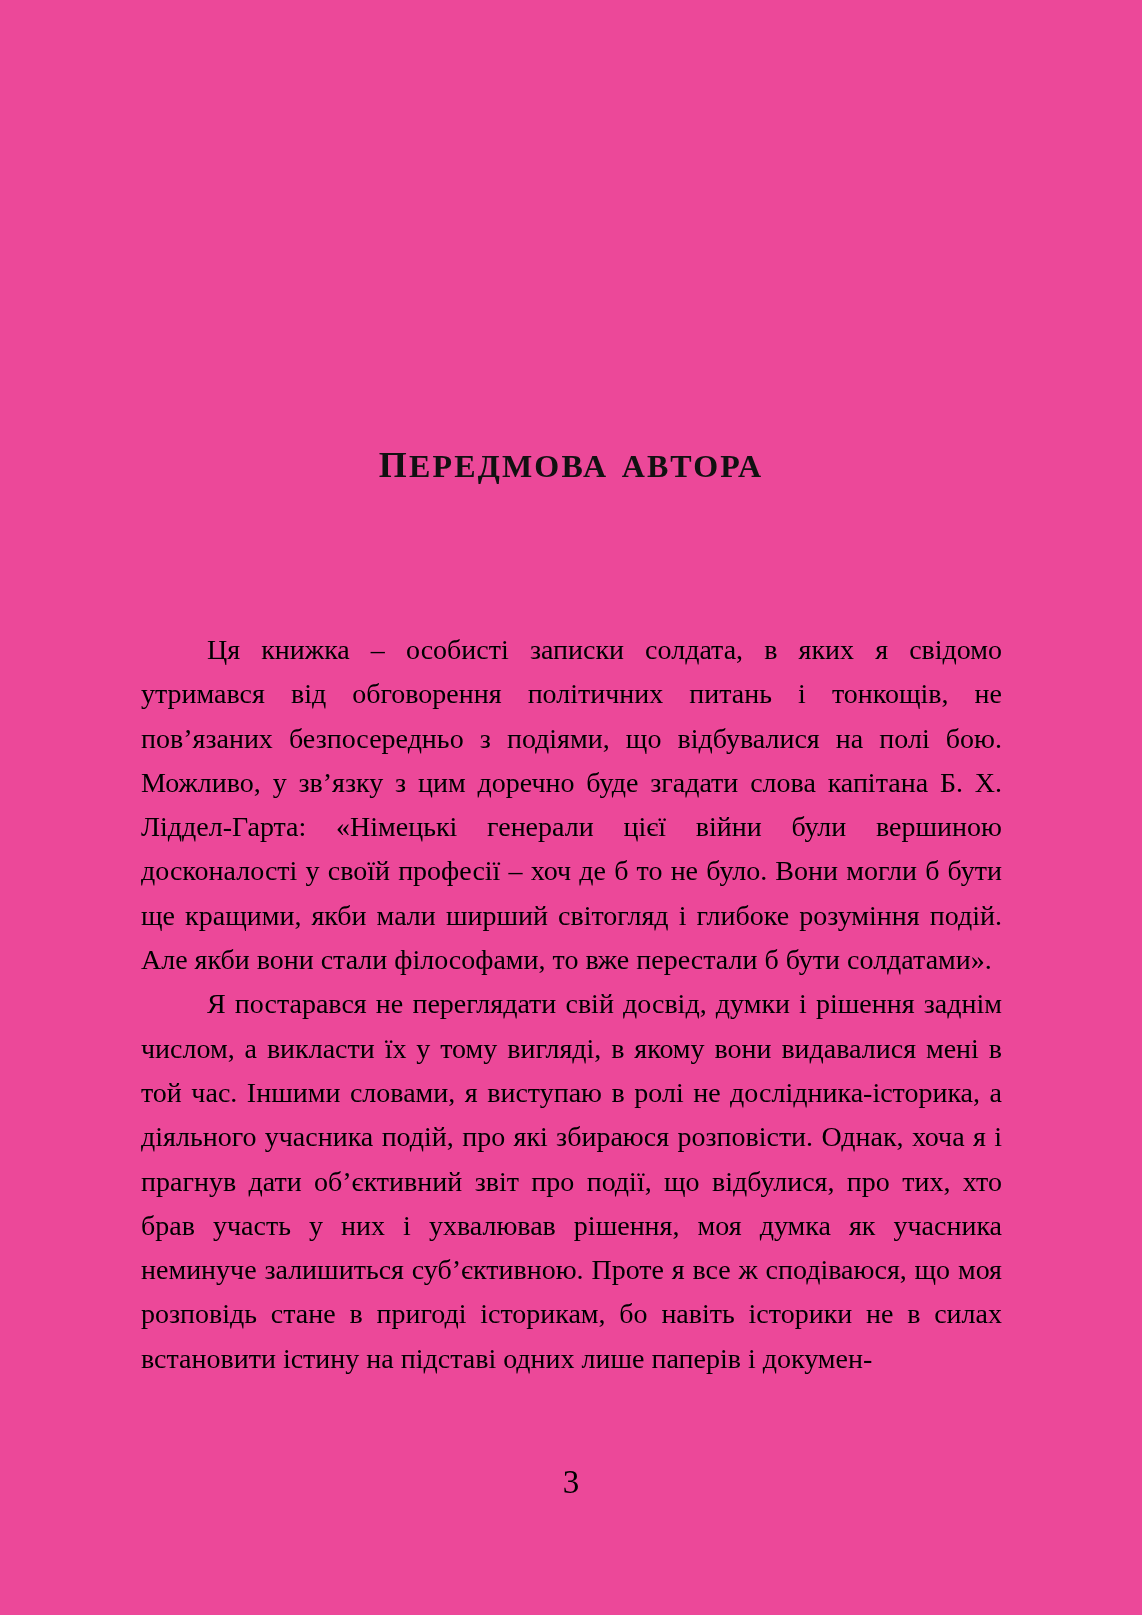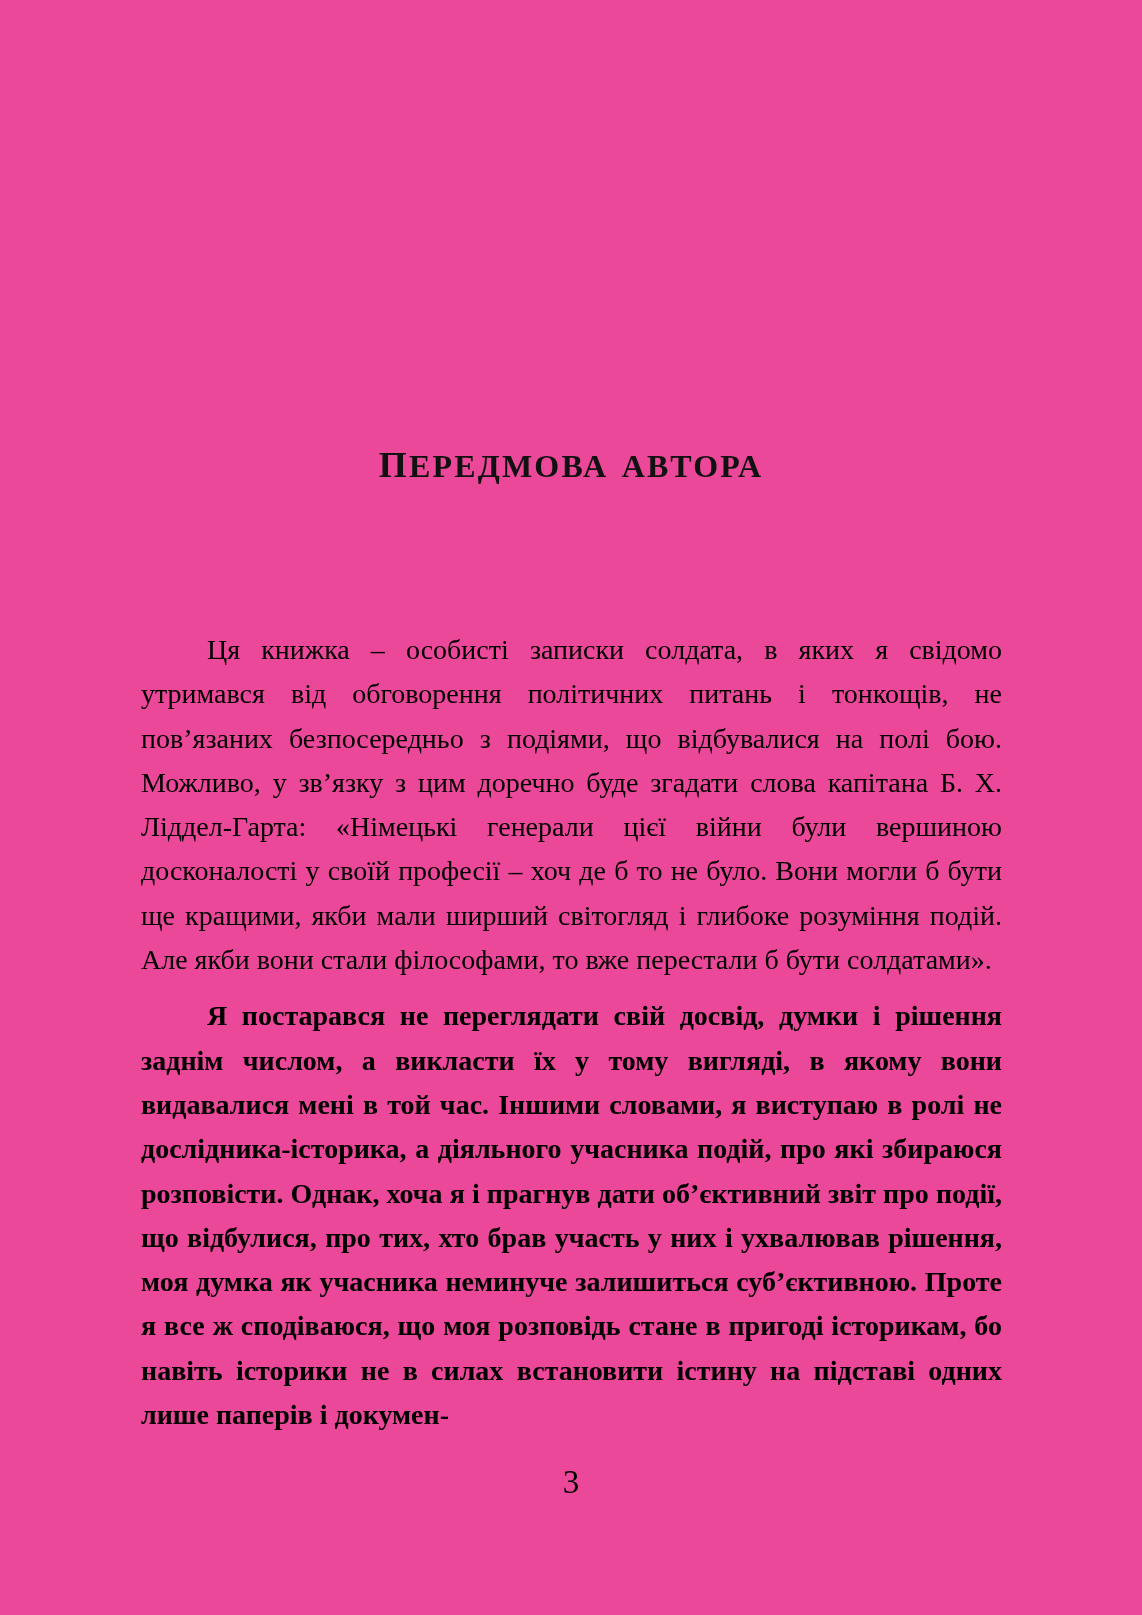--- a/index.html
+++ b/index.html
@@ -62,22 +62,21 @@
     text-indent: 66px;
     text-align: justify;
     text-justify: inter-word;
     font-size: 28px;
     line-height: 44.3px;
     color: #000000;
     hyphens: none;
   }
 
   .para + .para {
-    margin-top: 12px;
-    font-weight: bold;
+    margin-top: 0px;
   }
 
   
   .para:last-child {
     text-align: justify;
   }
 
   
   .folio {
     position: absolute;

